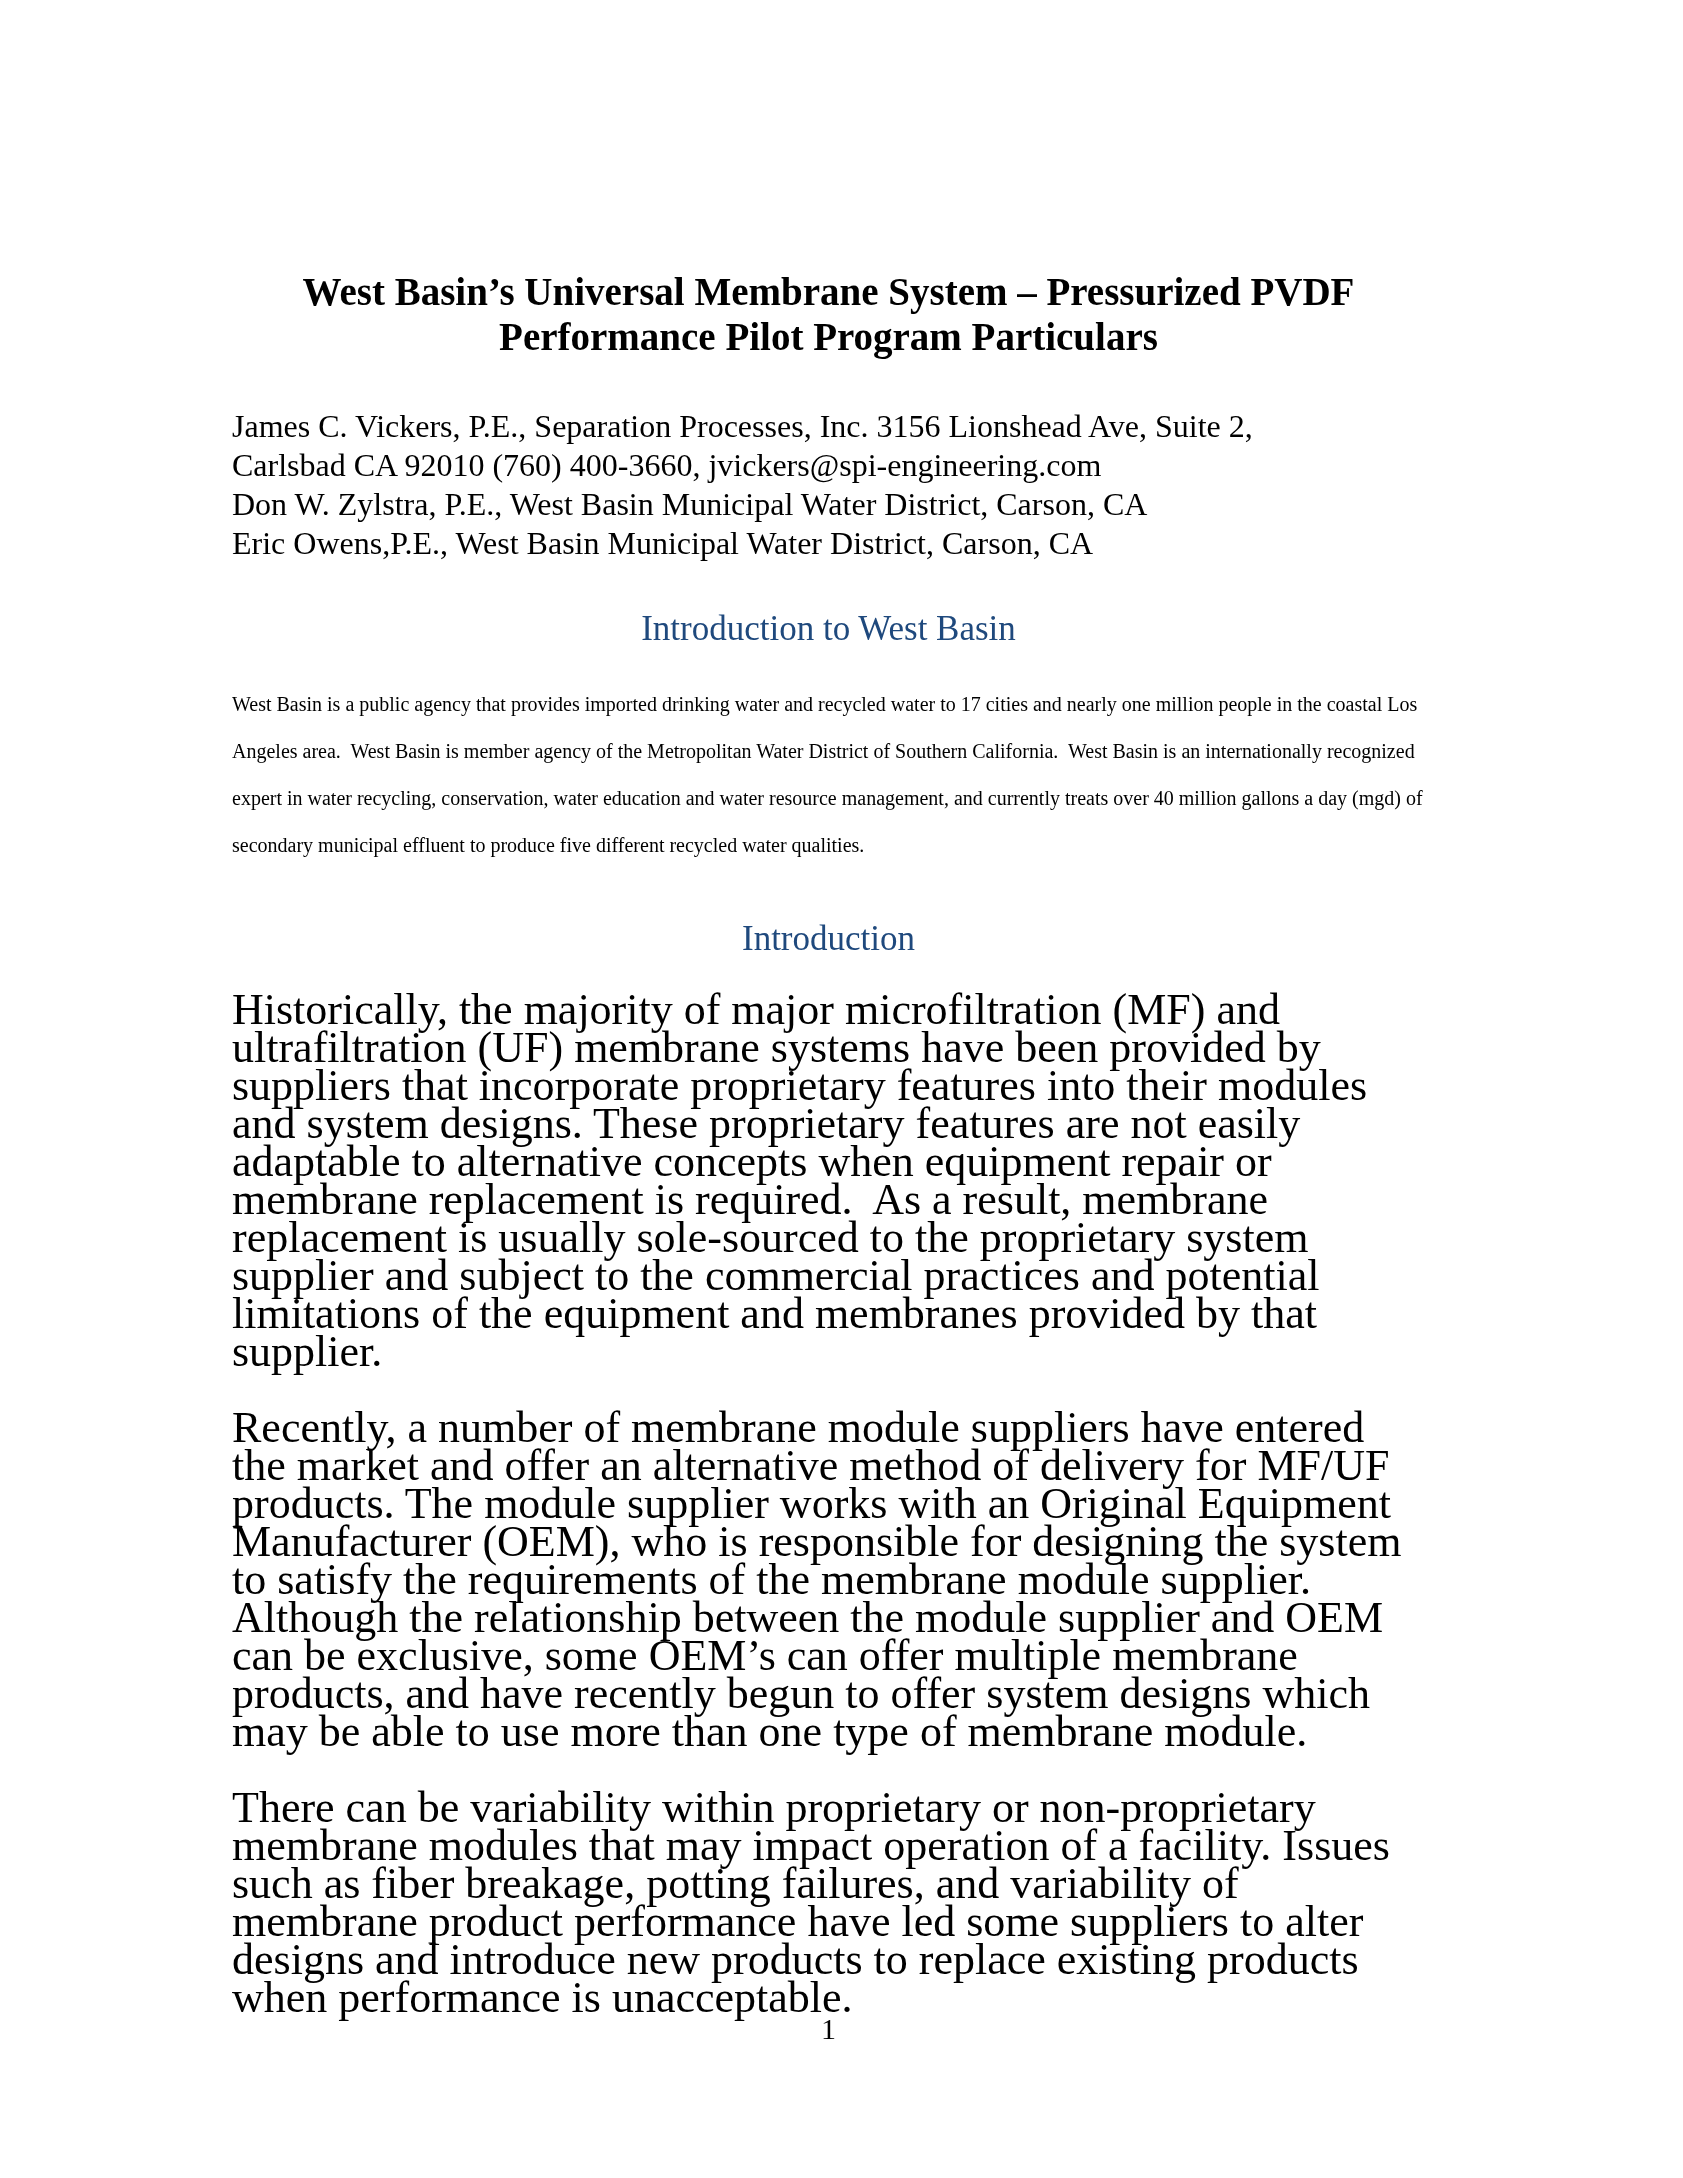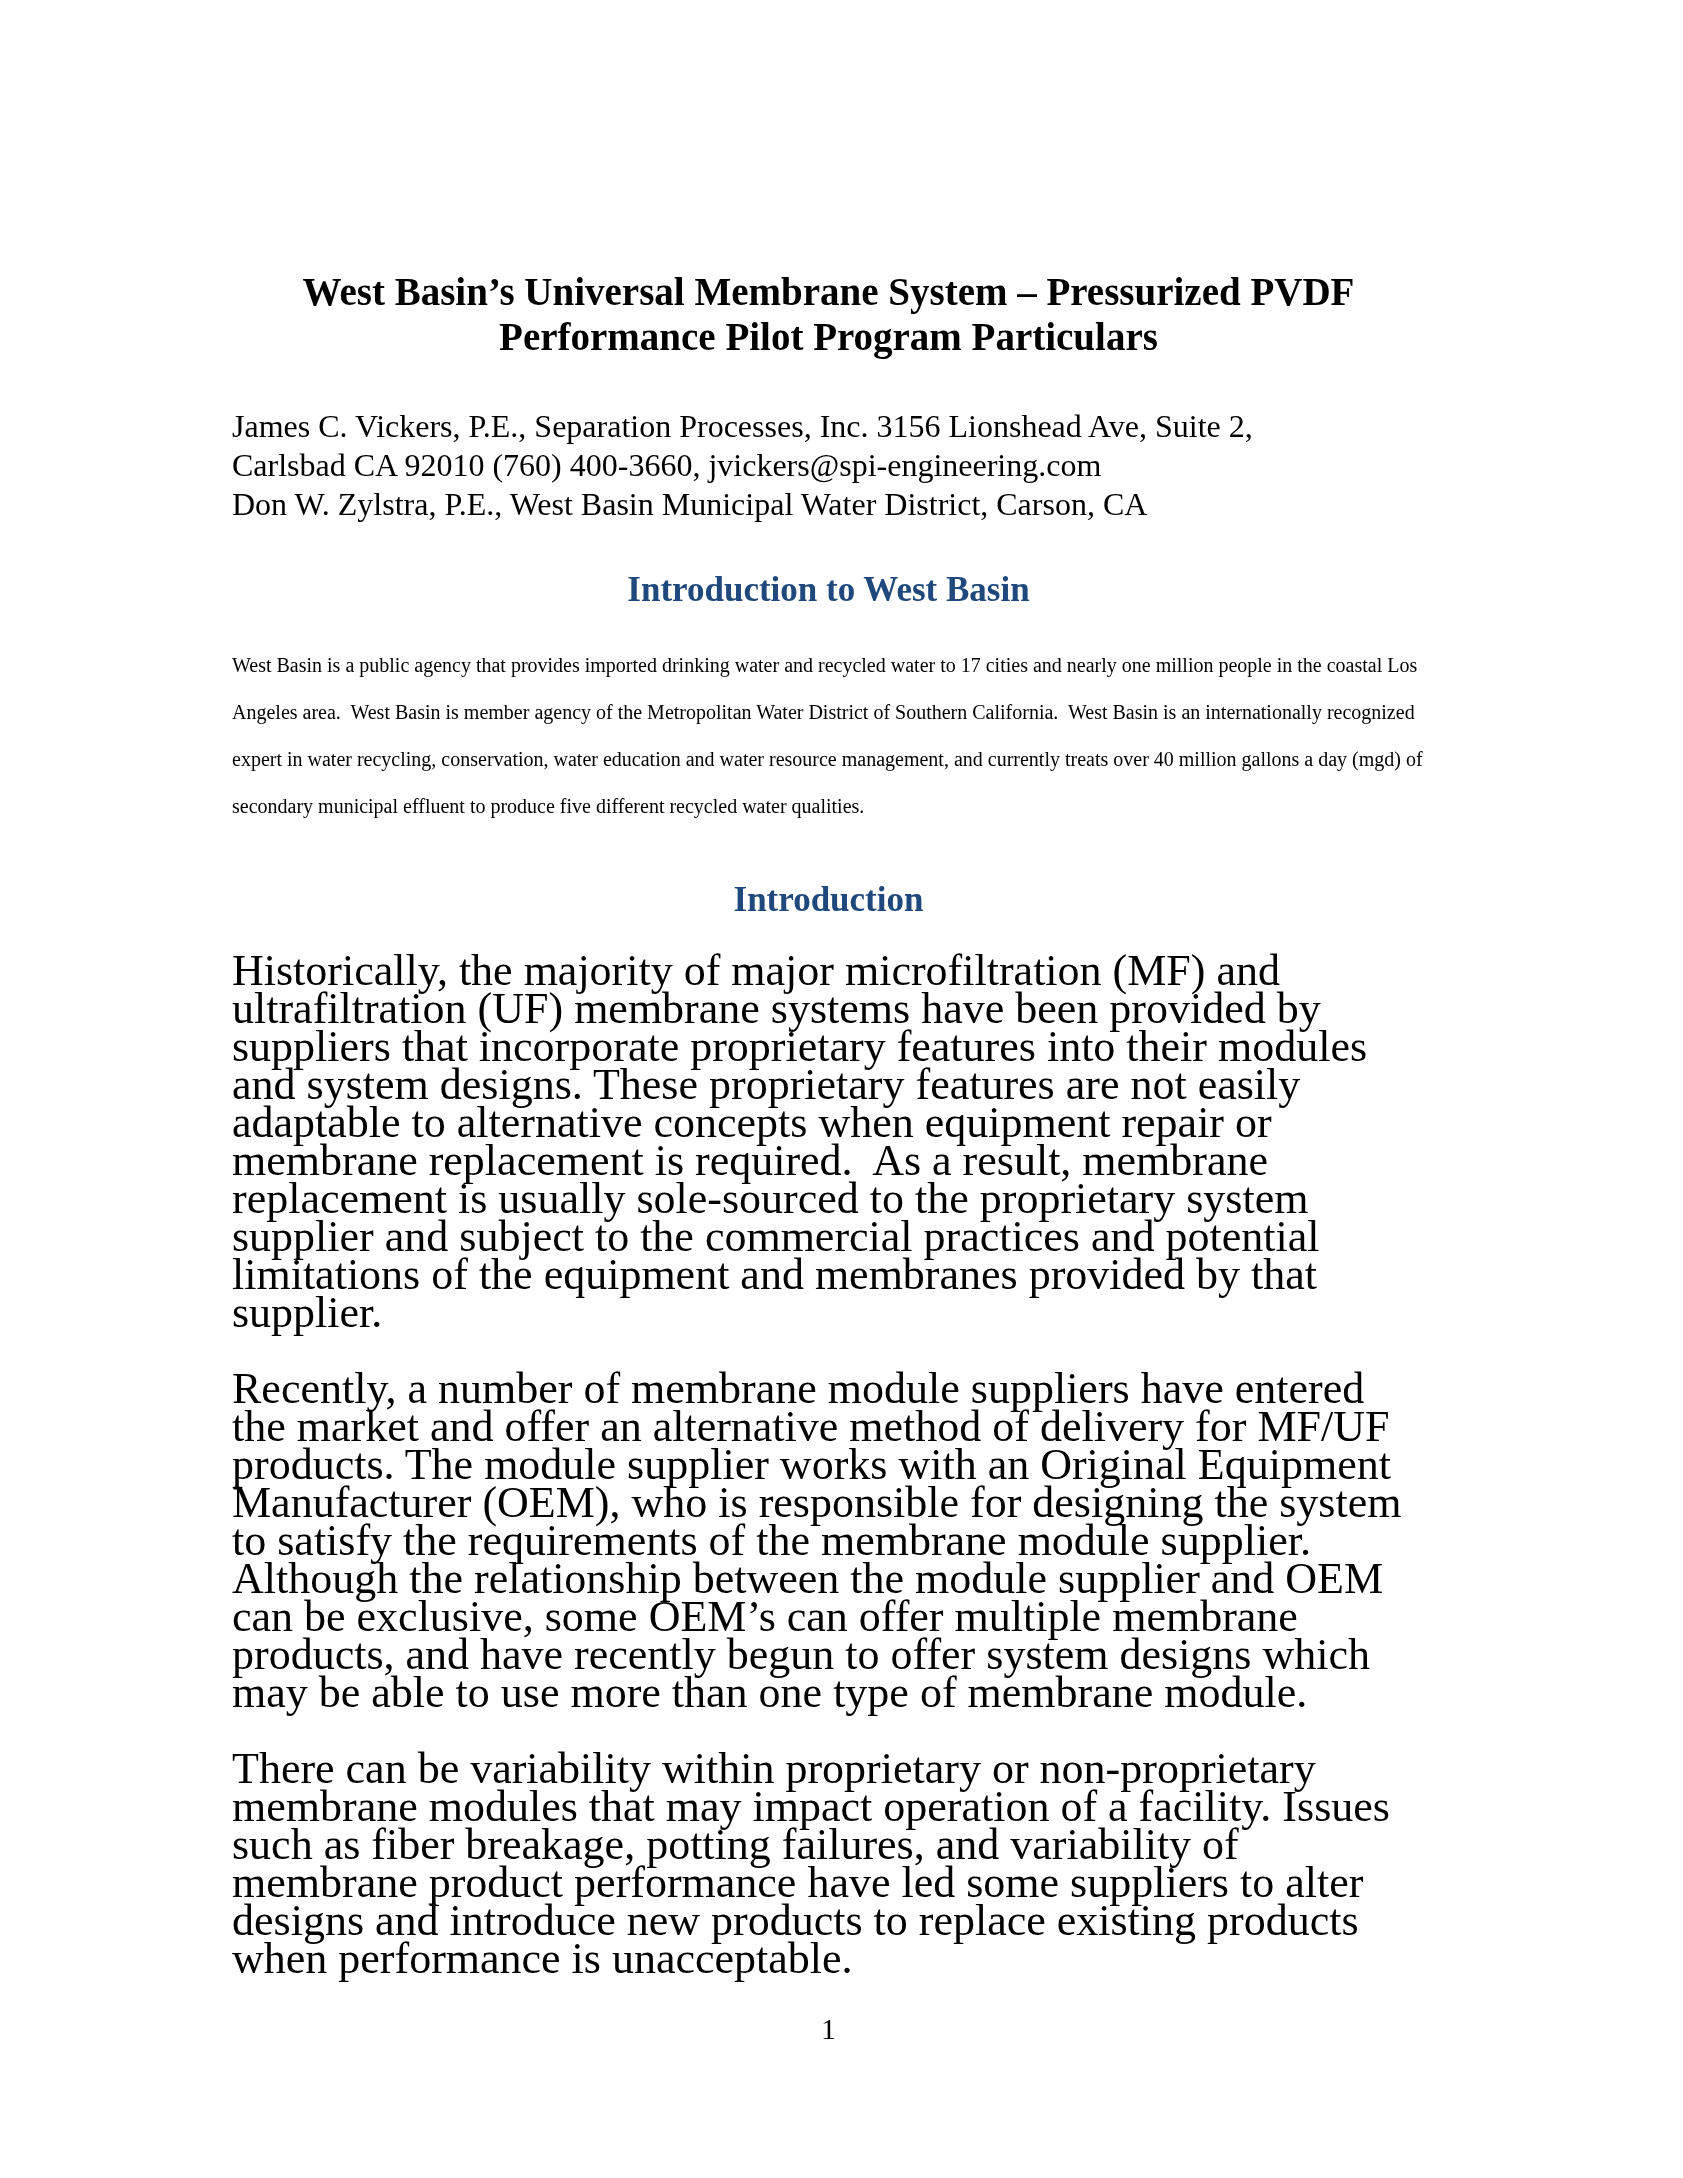--- a/index.html
+++ b/index.html
@@ -37,21 +37,21 @@
   .authors-block {
     margin-top: 48px;
     text-align: left;
     font-size: 32px;
     line-height: 39px;
   }
 
   .section-heading {
     margin-top: 46px;
     text-align: center;
-    font-weight: bold;
+    font-weight: normal;
     font-size: 35px;
     line-height: 40px;
     color: var(--heading-color, #1F497D);
   }
 
   .section-heading.second {
     margin-top: 50px;
   }
 
   .para {
@@ -89,20 +89,21 @@
 
   <div class="title-block">
     <div>West Basin’s Universal Membrane System – Pressurized PVDF</div>
     <div>Performance Pilot Program Particulars</div>
   </div>
 
   <div class="authors-block">
     <div>James C. Vickers, P.E., Separation Processes, Inc. 3156 Lionshead Ave, Suite 2,</div>
     <div>Carlsbad CA 92010 (760) 400-3660, jvickers@spi-engineering.com</div>
     <div>Don W. Zylstra, P.E., West Basin Municipal Water District, Carson, CA</div>
+    <div>Eric Owens,P.E., West Basin Municipal Water District, Carson, CA</div>
   </div>
 
   <div class="section-heading">Introduction to West Basin</div>
 
   <div class="para first-section after-heading">West Basin is a public agency that provides imported drinking water and recycled water to 17 cities and nearly one million people in the coastal Los Angeles area.  West Basin is member agency of the Metropolitan Water District of Southern California.  West Basin is an internationally recognized expert in water recycling, conservation, water education and water resource management, and currently treats over 40 million gallons a day (mgd) of secondary municipal effluent to produce five different recycled water qualities.</div>
 
   <div class="section-heading second">Introduction</div>
 
   <div class="para after-heading">Historically, the majority of major microfiltration (MF) and ultrafiltration (UF) membrane systems have been provided by suppliers that incorporate proprietary features into their modules and system designs. These proprietary features are not easily adaptable to alternative concepts when equipment repair or membrane replacement is required.  As a result, membrane replacement is usually sole-sourced to the proprietary system supplier and subject to the commercial practices and potential limitations of the equipment and membranes provided by that supplier.</div>
 

